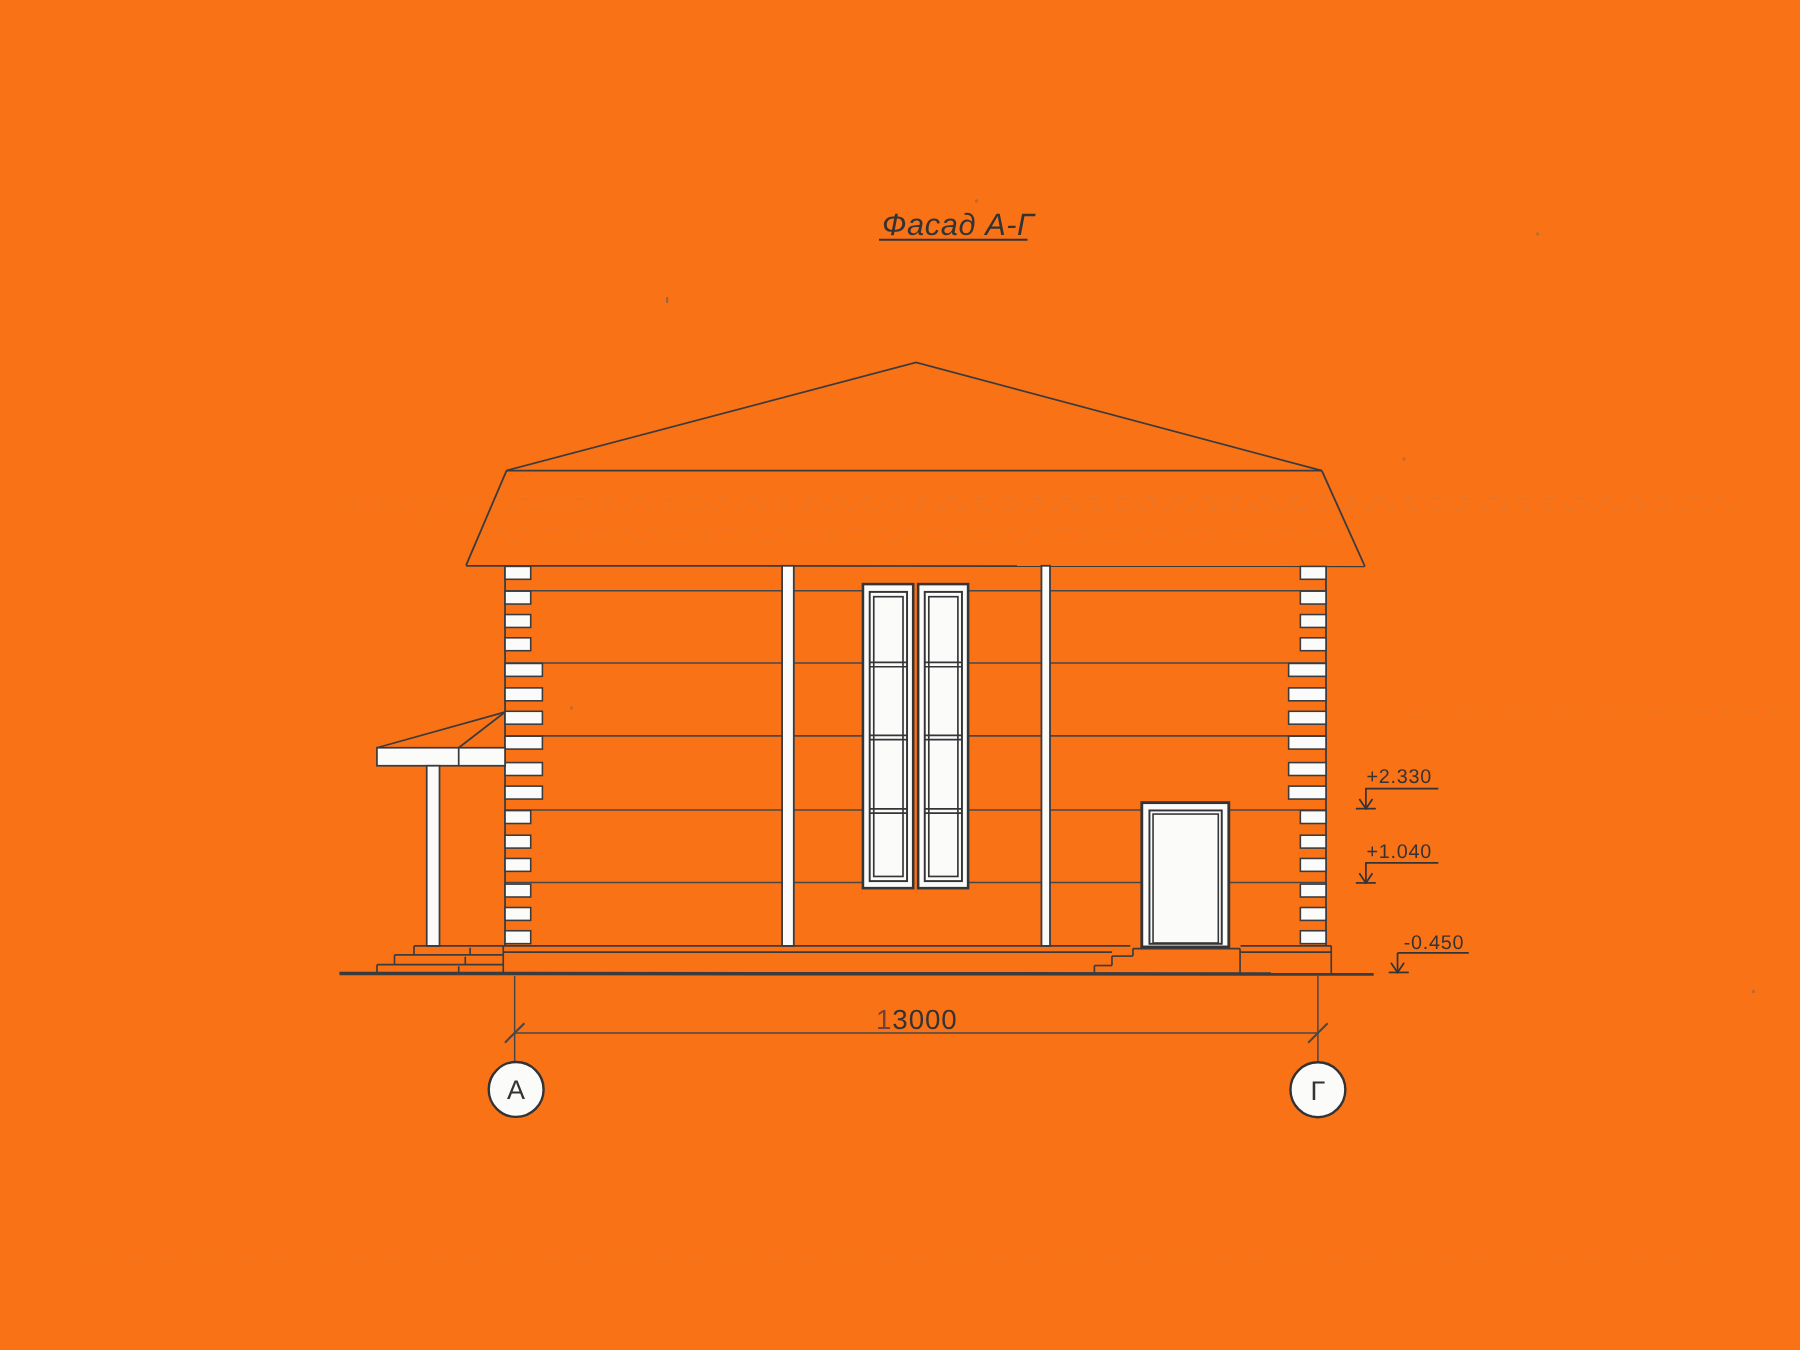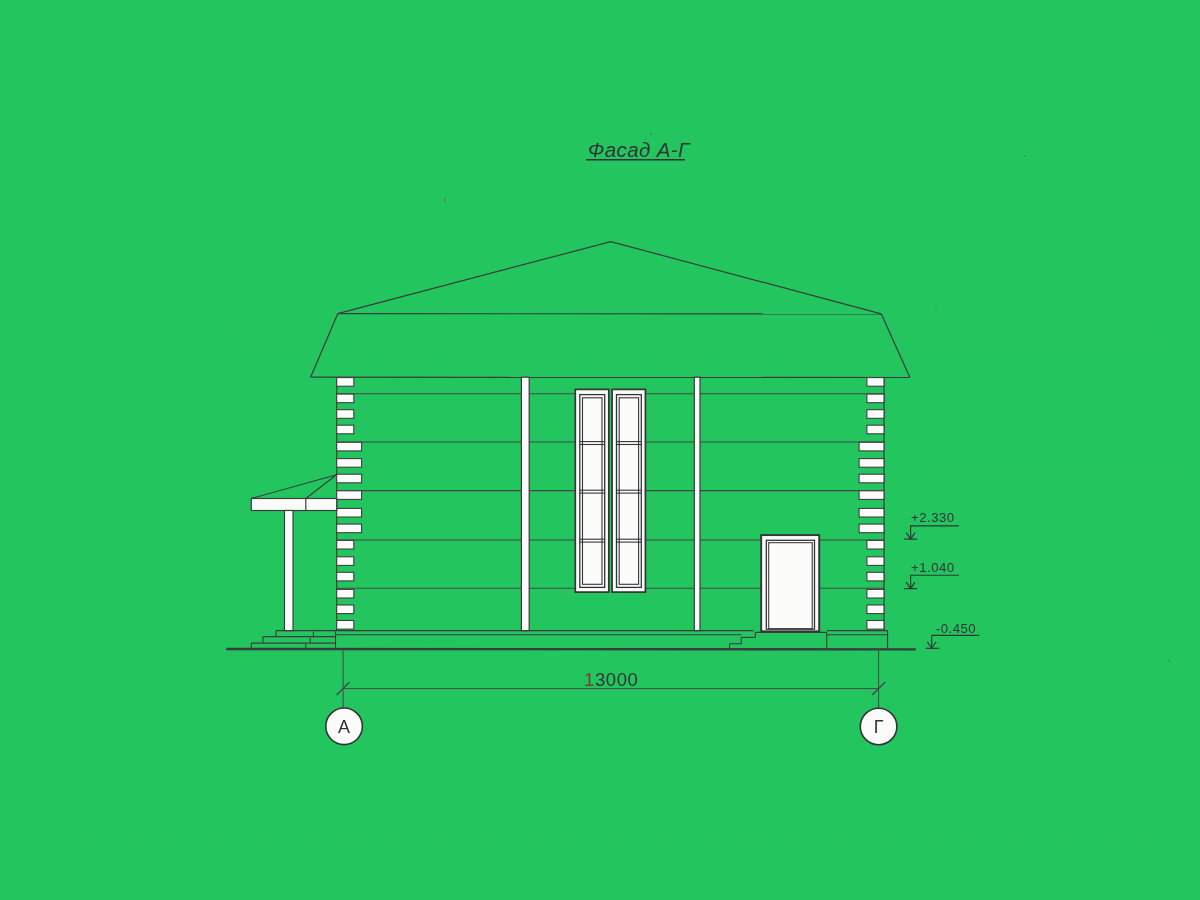--- a/index.html
+++ b/index.html
@@ -1,16 +1,16 @@
 <!DOCTYPE html>
 <html><head>
 <meta charset="utf-8">
 <style>
   html,body{margin:0;padding:0;background:#fbfbfa;}
-  .page{width:1200px;height:900px;position:relative;background:#22c55e;overflow:hidden;text-align:right;}
+  .page{width:1200px;height:900px;position:relative;background:#f97316;overflow:hidden;text-align:right;}
   svg{position:absolute;top:0;left:0;}
   text{font-family:"Liberation Sans", sans-serif;fill:#333336;}
 </style>
 </head>
 <body>
 <div class="page">
 <svg width="1200" height="900" viewBox="0 0 1200 900">
 <defs></defs>
 
 <g>

